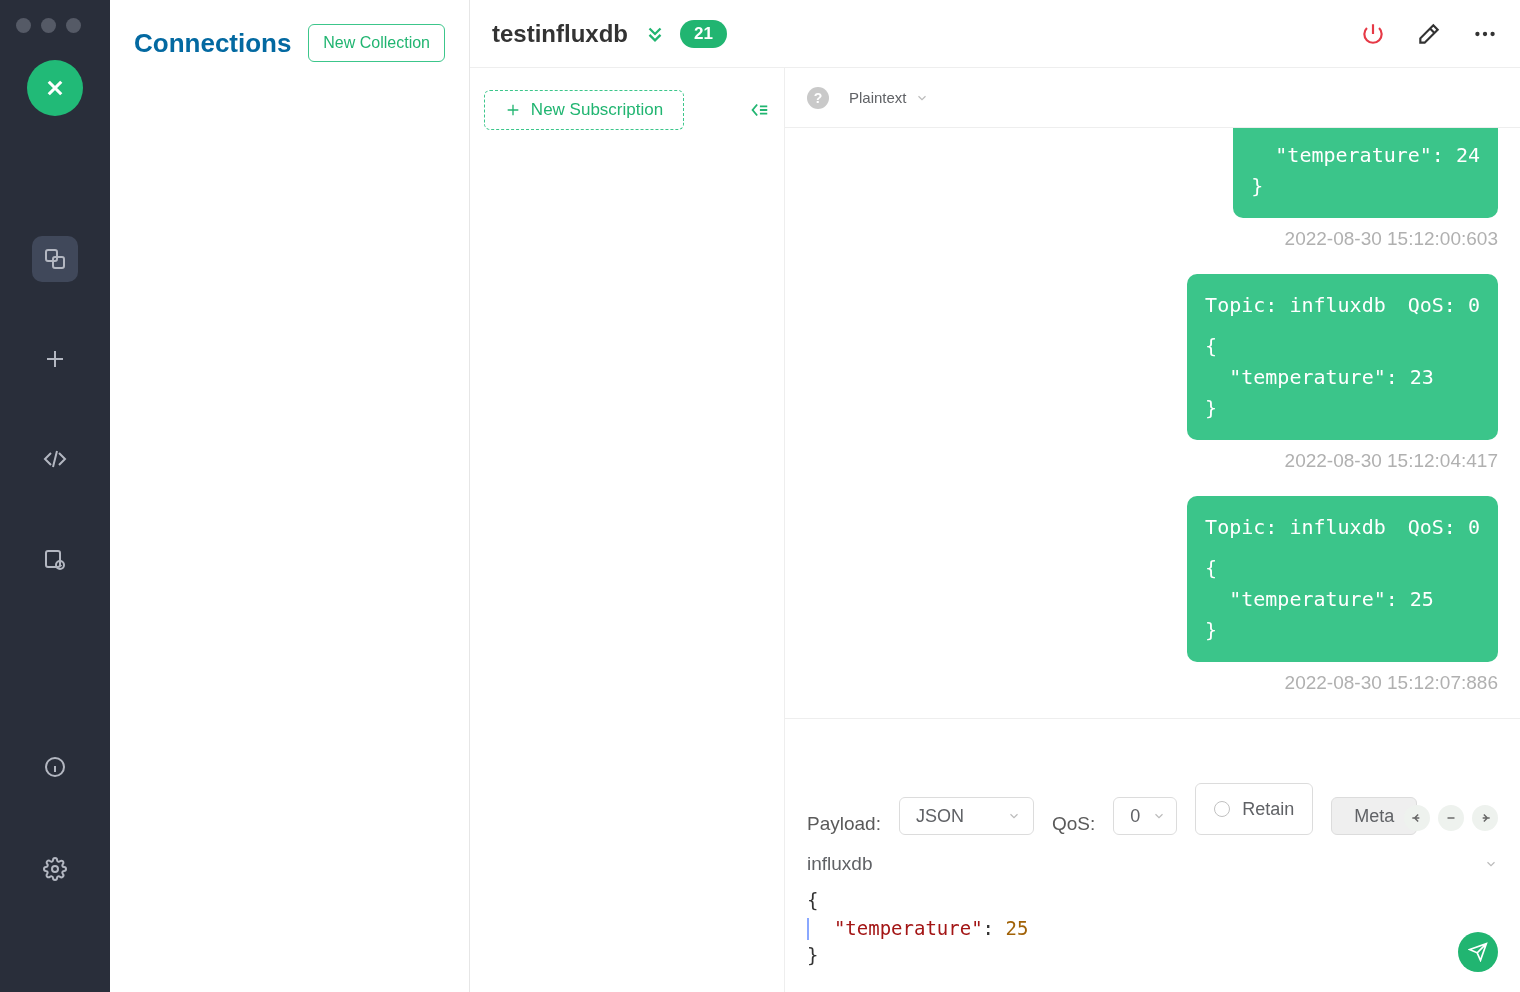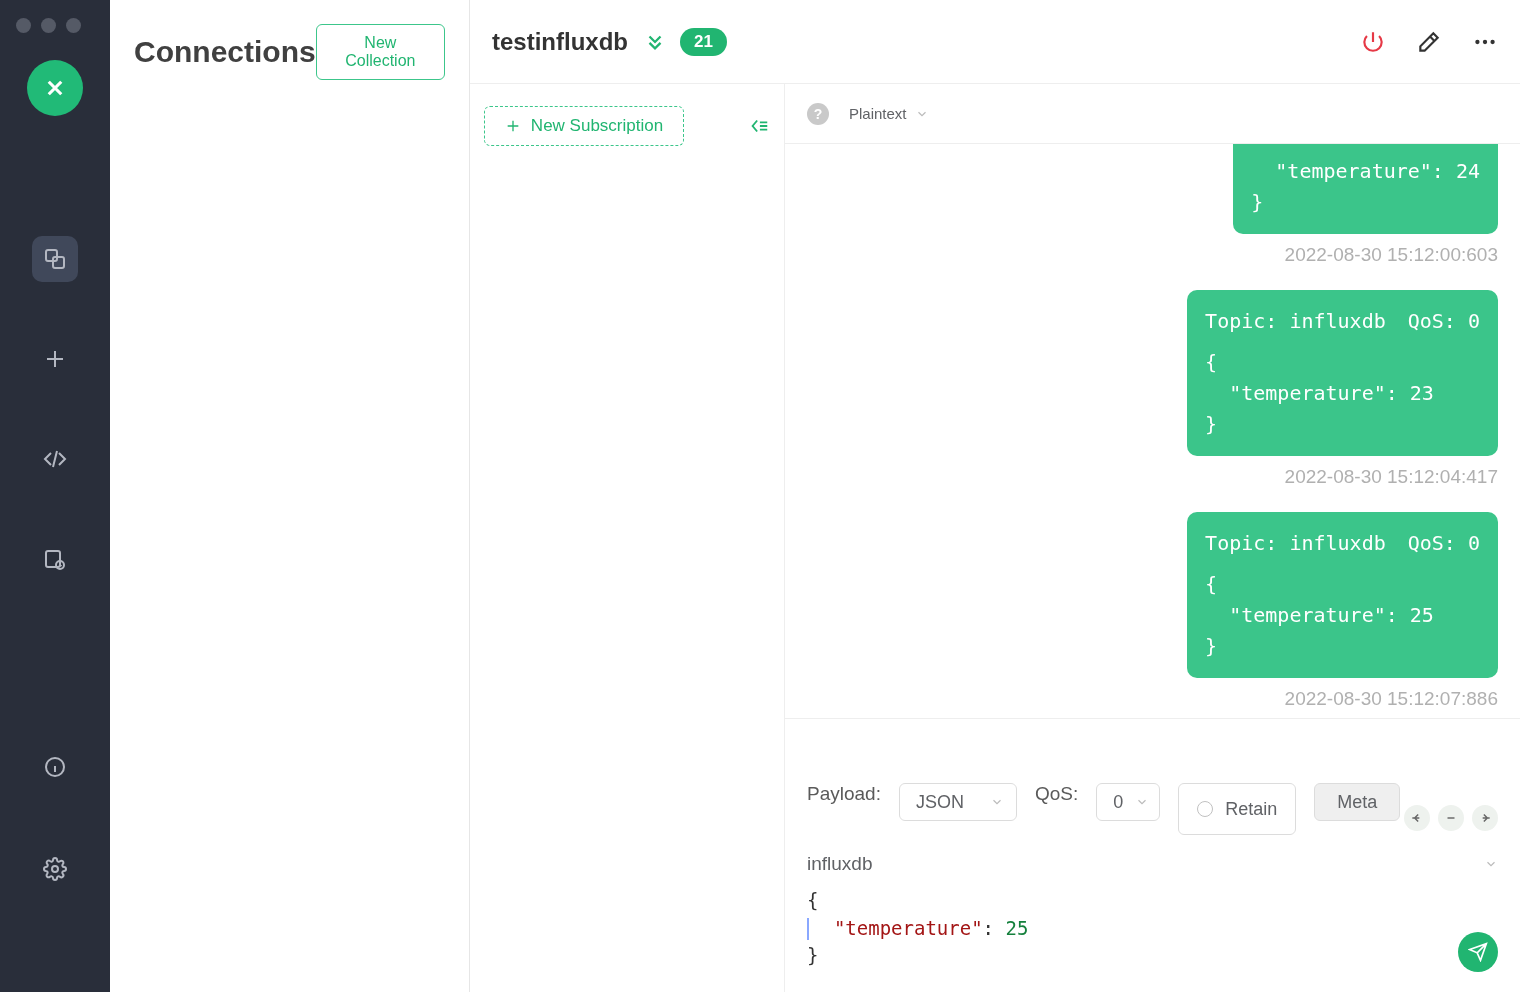--- a/index.html
+++ b/index.html
@@ -64,21 +64,21 @@
   border-right: 1px solid #e6e6e6;
   background: #fff;
   padding: 20px 10px;
 }
 .conn-header {
   display: flex;
   align-items: center;
   justify-content: space-between;
   padding: 4px 14px 22px 14px;
 }
-.conn-title { font-size: 30px; font-weight: 800; color: #404040; }
+.conn-title { font-size: 26px; font-weight: 800; color: #0369a1; }
 .new-collection-btn {
   border: 1.5px solid #3cc68b;
   color: #21b571;
   background: #fff;
   padding: 9px 14px;
   border-radius: 6px;
   font-size: 16px;
   cursor: pointer;
 }
 .conn-list-item {
@@ -97,21 +97,21 @@
   background: #21b571;
   flex-shrink: 0;
 }
 .conn-name { color: #21b571; font-size: 19px; font-weight: 500; white-space: nowrap; overflow: hidden; text-overflow: ellipsis; }
 .main {
   flex: 1;
   display: flex;
   flex-direction: column;
 }
 .main-header {
-  height: 84px;
+  height: 68px;
   border-bottom: 1px solid #eee;
   display: flex;
   align-items: center;
   padding: 0 22px;
 }
 .main-title { font-size: 24px; font-weight: 800; margin-right: 16px; }
 .chev-down-icon { color: #21b571; margin-right: 14px; display: inline-flex; }
 .badge {
   background: #21b571;
   color: #fff;
@@ -201,34 +201,34 @@
 .msg-meta span { white-space: nowrap; }
 .msg-time { color: #b0b0b0; font-size: 19px; margin-top: 10px; }
 .msg-body { white-space: pre; font-family: "SFMono-Regular", Consolas, monospace; }
 .compose {
   border-top: 1px solid #eee;
   padding: 16px 22px 22px 22px;
   position: relative;
 }
 .compose-row {
   display: flex;
-  align-items: flex-start;
+  align-items: flex-end;
   gap: 18px;
   margin-bottom: 14px;
   margin-top: 48px;
 }
 .compose-label { font-size: 19px; color: #5a5a5a; }
 .select-box {
   height: 38px;
   border: 1px solid #dcdcdc;
   border-radius: 6px;
   padding: 0 12px 0 16px;
   display: inline-flex;
   align-items: center;
-  gap: 26px;
+  gap: 43px;
   font-size: 18px;
   color: #606266;
 }
 .select-box .caret { color: #bbb; }
 .check-box {
   height: 52px;
   border: 1px solid #dcdcdc;
   border-radius: 6px;
   padding: 0 18px;
   display: inline-flex;
@@ -269,21 +269,21 @@
   position: relative;
 }
 .editor .cursor-line { 
   display: inline-block;
   border-left: 2px solid #8aa8ff; 
   height: 22px;
   vertical-align: middle;
   margin-right: 2px;
 }
 .json-key { color: #a31515; }
-.json-num { color: #15803d; }
+.json-num { color: #a16207; }
 .editor-controls {
   position: absolute;
   right: 22px;
   top: 86px;
   display: flex;
   gap: 8px;
 }
 .circ-btn {
   width: 26px;
   height: 26px;

